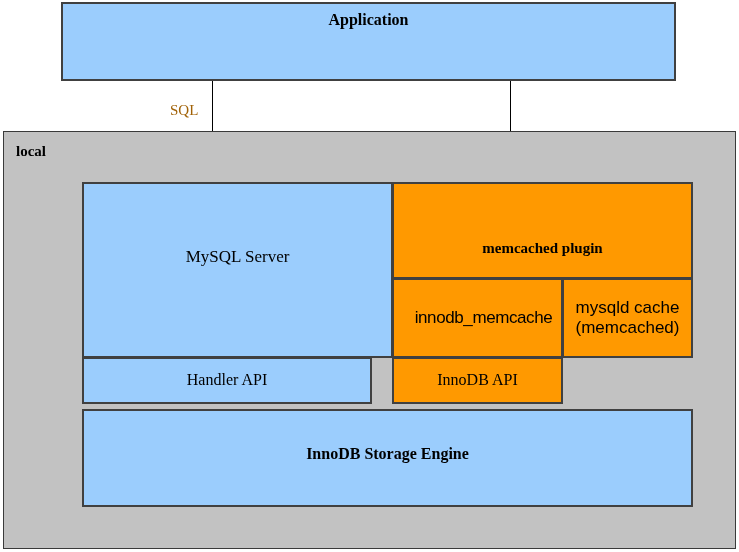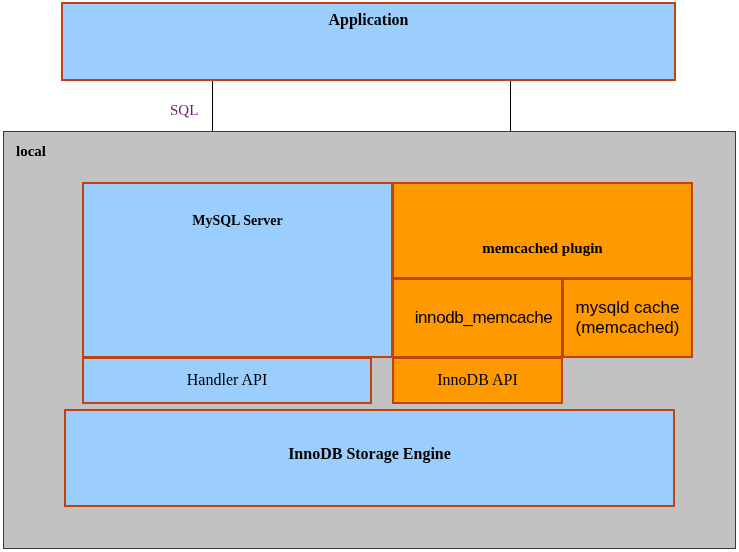--- a/index.html
+++ b/index.html
@@ -11,21 +11,21 @@
     position: relative;
     width: 739px;
     height: 552px;
     background: #ffffff;
     overflow: hidden;
     font-family: "Liberation Serif", "DejaVu Serif", serif;
   }
   .box {
     position: absolute;
     box-sizing: border-box;
-    border: 2px solid #c2410c;
+    border: 2px solid #404040;
     display: flex;
     align-items: center;
     justify-content: center;
     text-align: center;
     color: #000000;
     line-height: 1.15;
   }
   .blue  { background: #9BCDFD; }
   .orange{ background: #FF9900; }
   .gray  { background: #C2C2C2; }
@@ -55,21 +55,21 @@
     font-size: 15px;
     color: #000;
   }
 
   
   #mysql-server-box {
     left: 82px; top: 182px; width: 311px; height: 176px;
     align-items: flex-start;
     padding-top: 29px;
   }
-  #mysql-server-box .label { font-weight: bold; font-size: 14px; }
+  #mysql-server-box .label { font-weight: normal; font-size: 17px; margin-top: 34px; }
 
   #memcached-plugin-box {
     left: 392px; top: 182px; width: 301px; height: 97px;
     align-items: flex-start;
     padding-top: 56px;
   }
   #memcached-plugin-box .label { font-weight: bold; font-size: 15px; }
 
   #innodb-memcache-box {
     left: 392px; top: 278px; width: 171px; height: 80px;
@@ -93,21 +93,21 @@
     left: 82px; top: 357px; width: 290px; height: 47px;
   }
   #handler-api-box .label { font-size: 16px; font-weight: normal; }
 
   #innodb-api-box {
     left: 392px; top: 357px; width: 171px; height: 47px;
   }
   #innodb-api-box .label { font-size: 16px; font-weight: normal; }
 
   #innodb-storage-engine-box {
-    left: 64px; top: 409px; width: 611px; height: 98px;
+    left: 82px; top: 409px; width: 611px; height: 98px;
     align-items: flex-start;
     padding-top: 34px;
   }
   #innodb-storage-engine-box .label { font-weight: bold; font-size: 16px; }
 
   
   .arrow-line {
     position: absolute;
     width: 1px;
     background: #000000;
@@ -120,21 +120,21 @@
     border-top: 13px solid #000000;
   }
   #sql-arrow-line    { left: 212px; top: 81px;  height: 83px; }
   #sql-arrow-head    { left: 206px; top: 162px; }
   #memcached-arrow-line { left: 510px; top: 81px;  height: 86px; }
   #memcached-arrow-head { left: 504px; top: 165px; }
 
   .arrow-label {
     position: absolute;
     font-size: 15px;
-    color: #701a75;
+    color: #a16207;
     white-space: nowrap;
   }
   #sql-arrow-label       { left: 170px; top: 102px; }
   #memcached-arrow-label { left: 442px; top: 102px; }
 </style>
 </head>
 <body>
 
 <div id="canvas">
 

